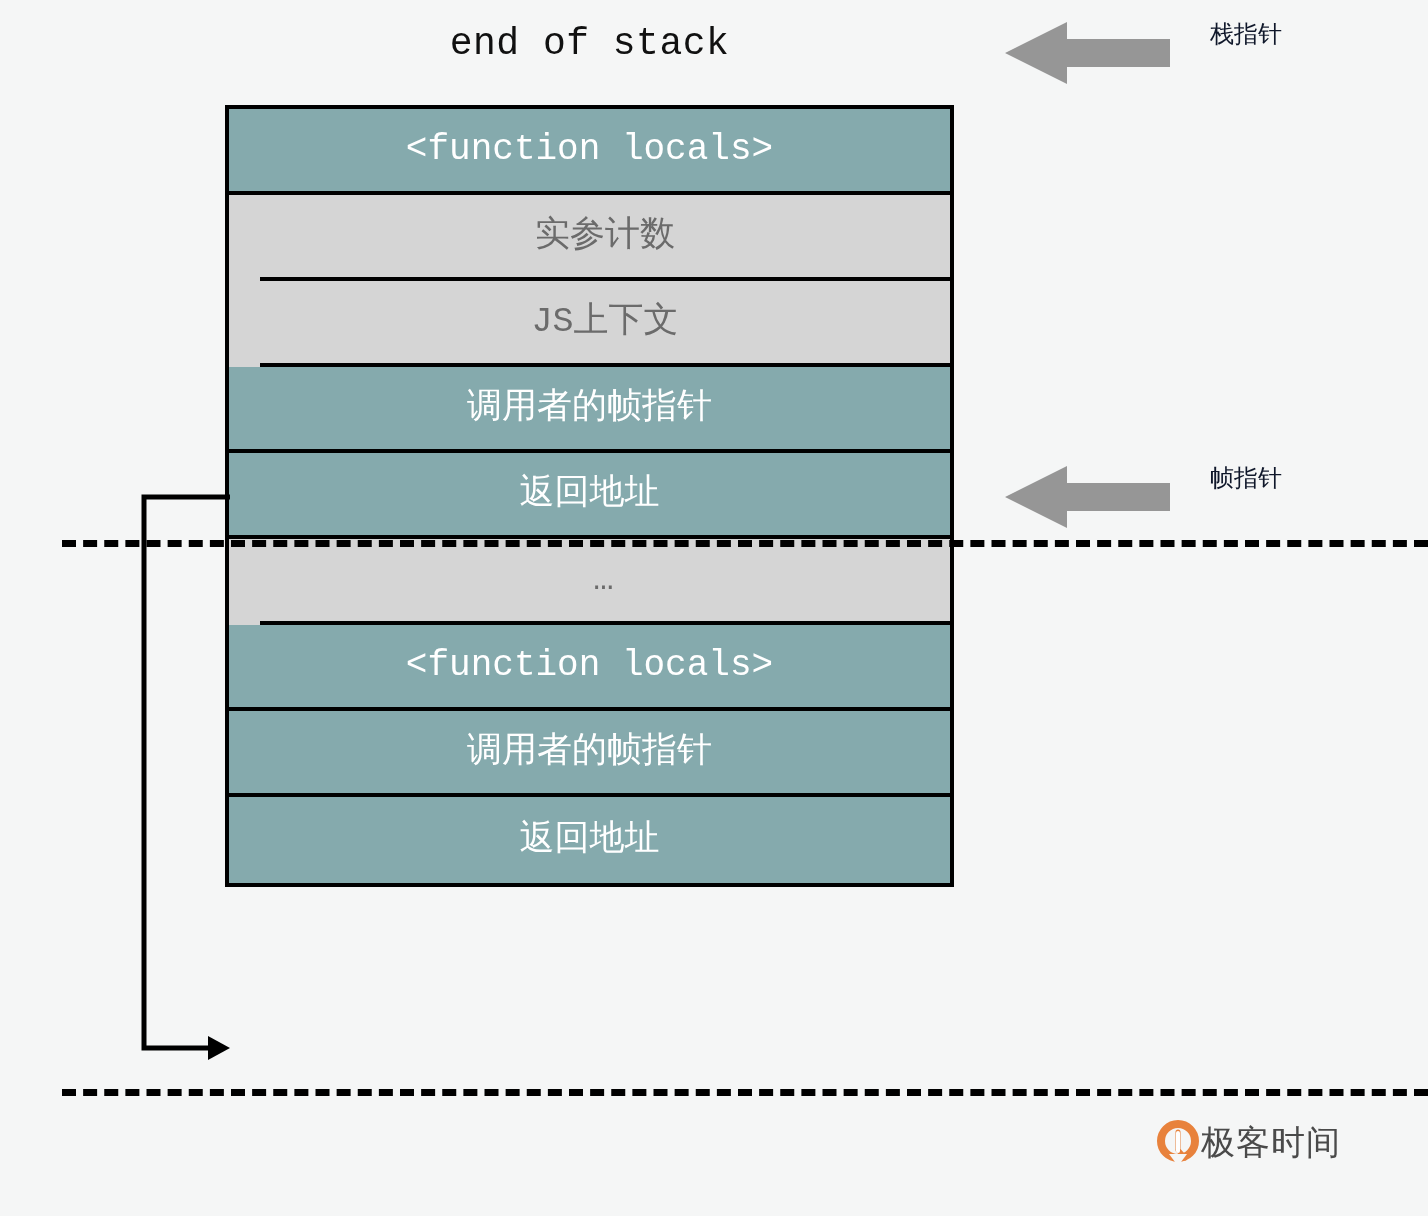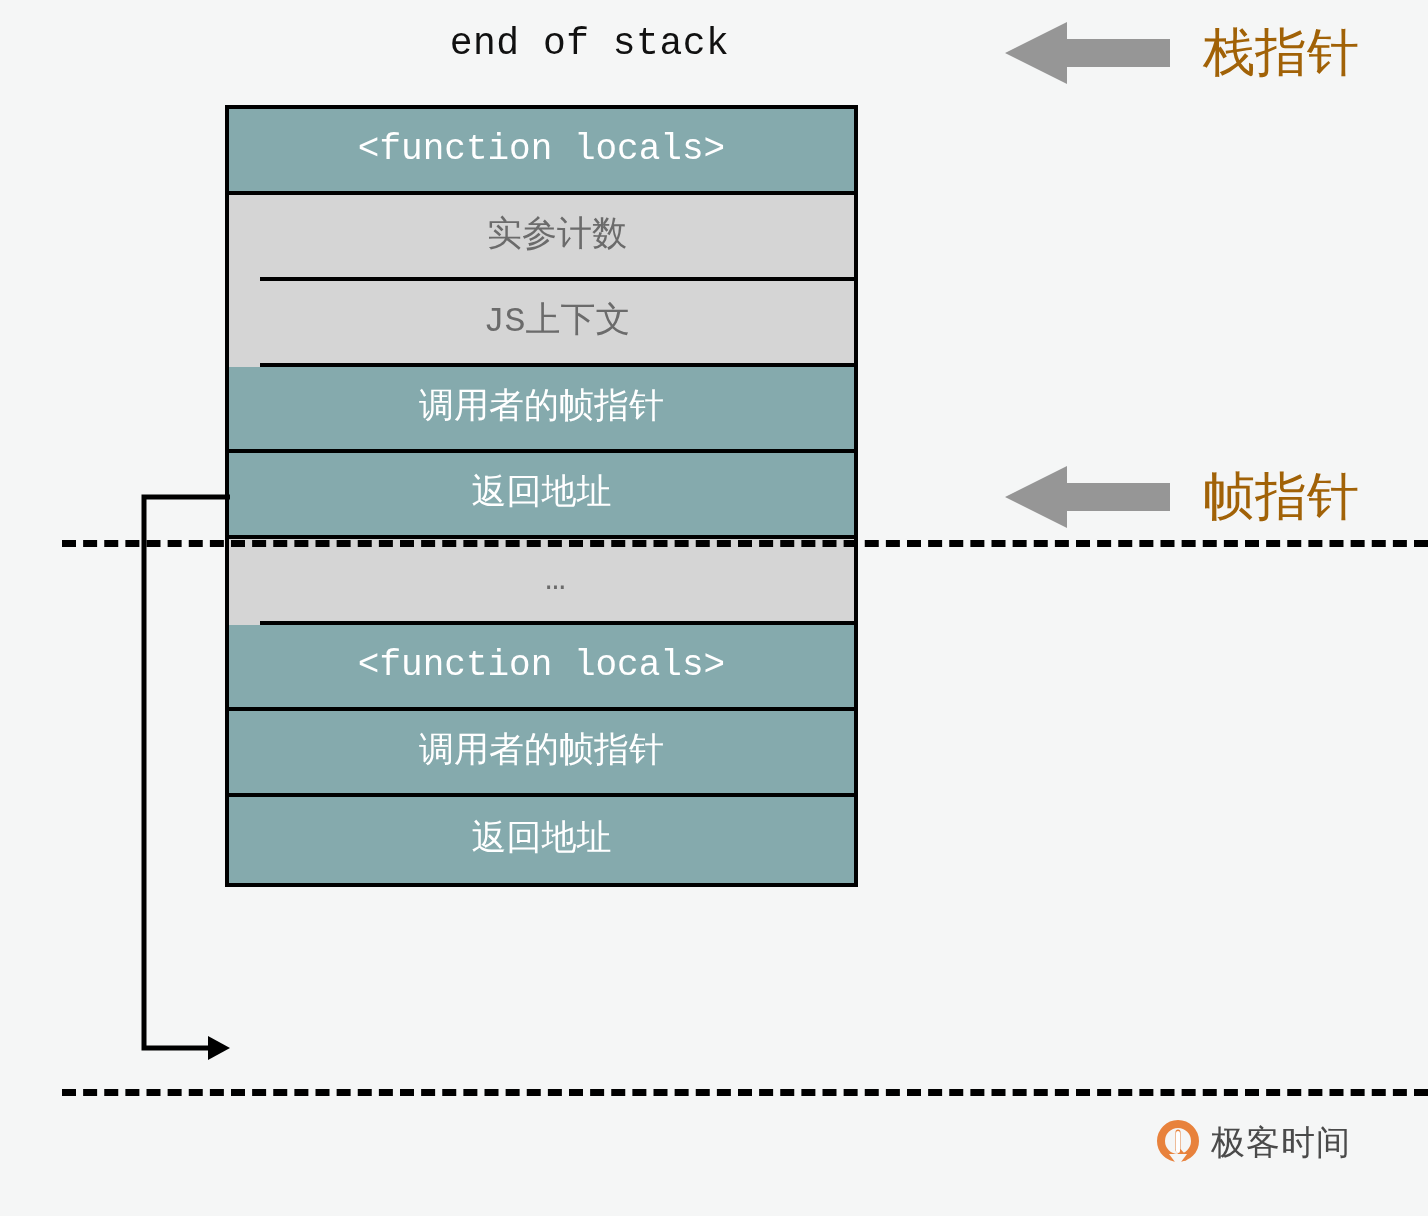--- a/index.html
+++ b/index.html
@@ -33,21 +33,21 @@
     color: #111111;
     letter-spacing: 0.5px;
     white-space: nowrap;
   }
 
   
   .stack {
     position: absolute;
     left: 225px;
     top: 105px;
-    width: 633px;
+    width: 729px;
     border: 4px solid #000000;
     box-sizing: border-box;
     background: #d5d5d5;
   }
   .row {
     position: relative;
     height: 86px;
     box-sizing: border-box;
     border-bottom: 4px solid #000000;
     display: flex;
@@ -86,24 +86,24 @@
   
   .ptr-group { position: absolute; }
   .ptr-arrow {
     position: absolute;
     left: 0; top: 0;
     width: 165px;
     height: 62px;
   }
   .ptr-label {
     position: absolute;
-    left: 198px;
+    left: 205px;
     top: -4px;
-    font-size: 52px;
-    color: #a16207;
+    font-size: 24px;
+    color: #0f172a;
     white-space: nowrap;
   }
   #ptr-stack { left: 1005px; top: 22px; }
   #ptr-frame { left: 1005px; top: 466px; }
 
   
   #connector {
     position: absolute;
     left: 120px;
     top: 470px;
@@ -112,21 +112,20 @@
     overflow: visible;
   }
 
   
   .logo {
     position: absolute;
     left: 1155px;
     top: 1120px;
     display: flex;
     align-items: flex-start;
-    gap: 10px;
   }
   .logo-mark {
     width: 46px;
     height: 46px;
     flex: 0 0 auto;
   }
   .logo-text {
     font-size: 34px;
     color: #4a4a4a;
     letter-spacing: 1px;

